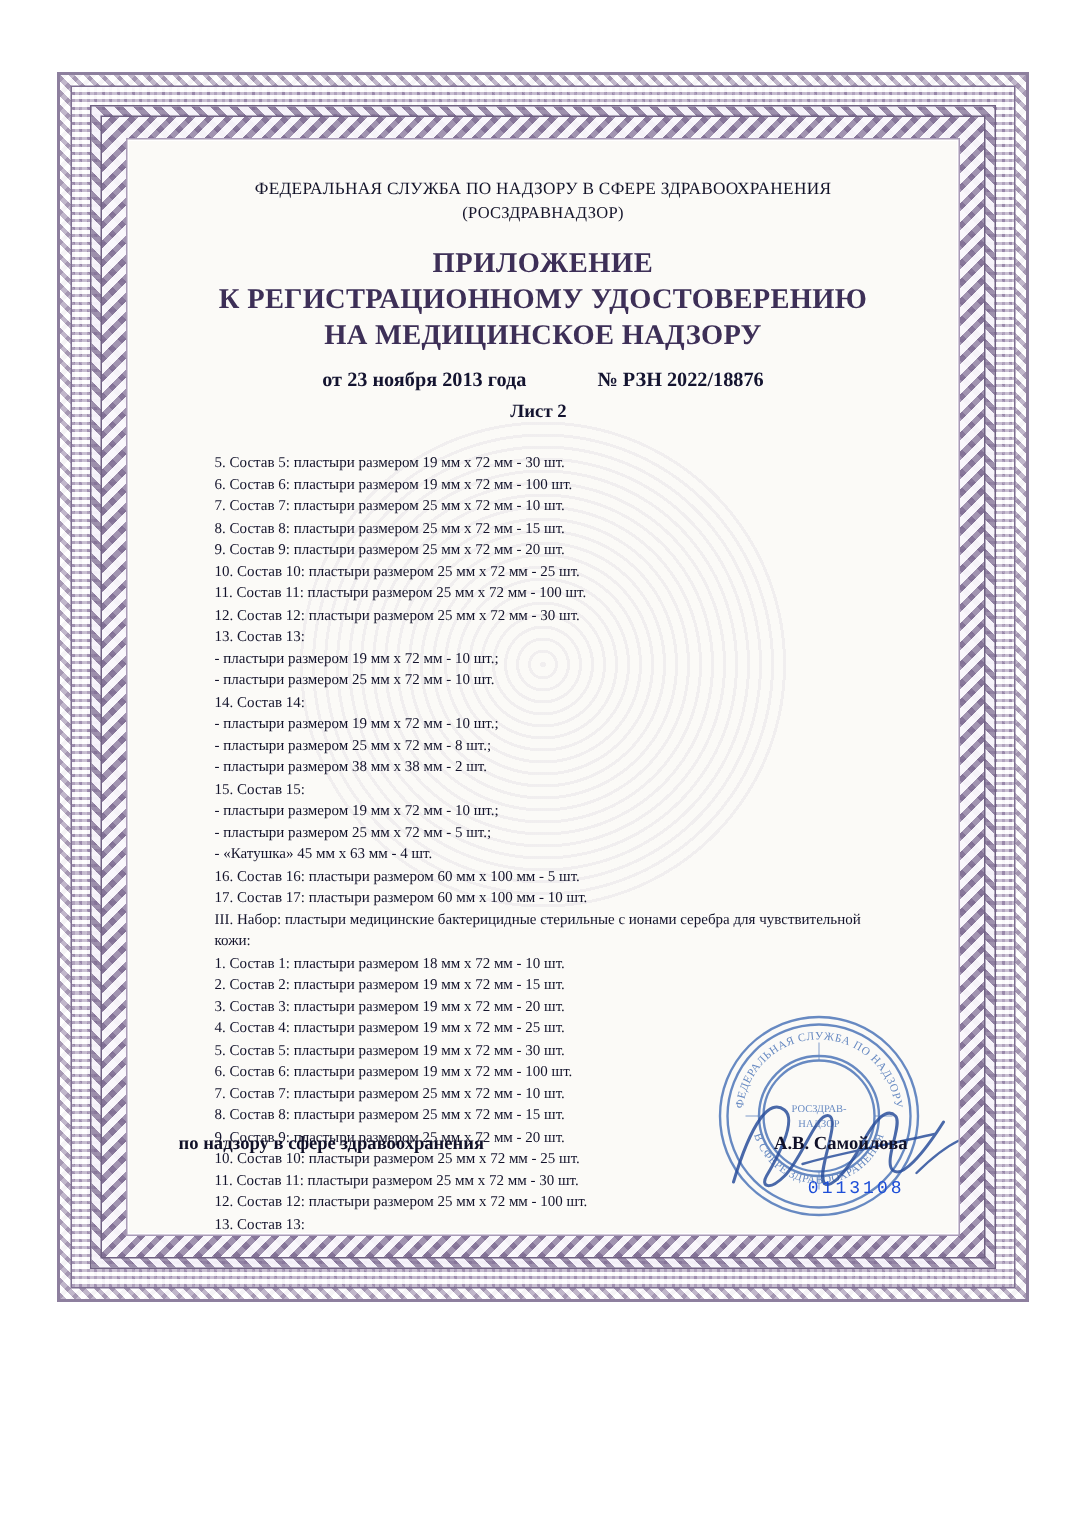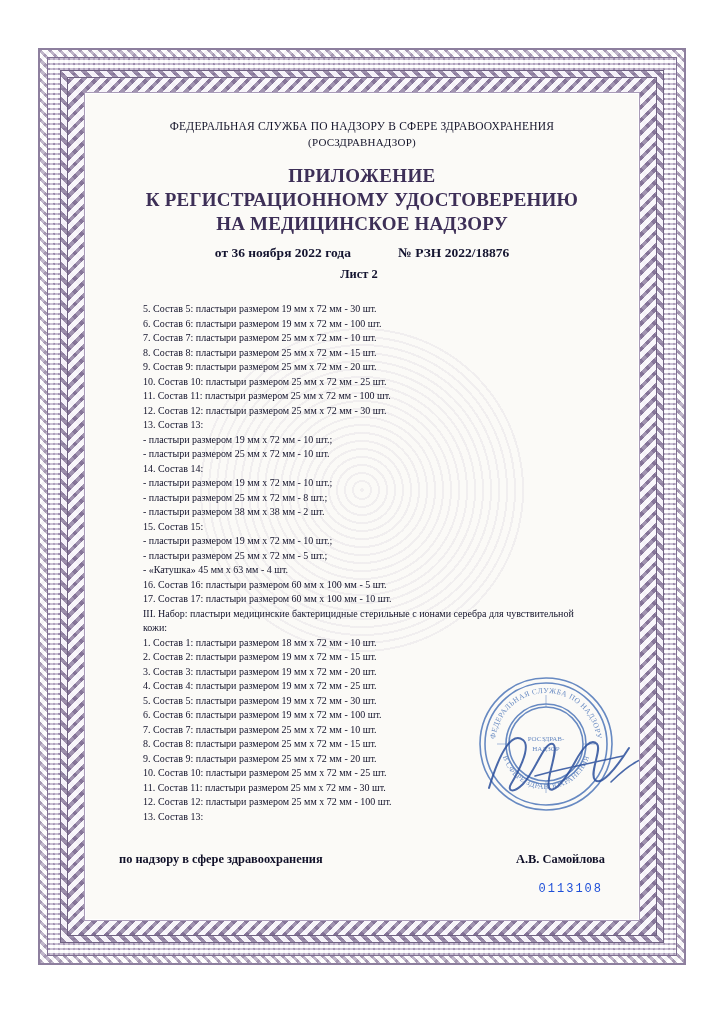--- a/index.html
+++ b/index.html
@@ -15,21 +15,21 @@
     position: relative;
     overflow: hidden;
   }
 
   
   .page {
     position: absolute;
     left: 38px;
     top: 48px;
     width: 648px;
-    height: 917px;
+    height: 820px;
     background: #fdfcfa;
   }
 
   
   .border-outer {
     position: absolute;
     inset: 0;
     border: 2px solid #8d7f9e;
     background:
       repeating-linear-gradient(45deg,
@@ -263,21 +263,21 @@
         <div class="line2">(РОСЗДРАВНАДЗОР)</div>
       </div>
 
       <div class="title-block">
         <div class="title-1">ПРИЛОЖЕНИЕ</div>
         <div class="title-2">К РЕГИСТРАЦИОННОМУ УДОСТОВЕРЕНИЮ</div>
         <div class="title-3">НА МЕДИЦИНСКОЕ НАДЗОРУ</div>
       </div>
 
       <div class="daterow">
-        <span>от  36 ноября 2022 года</span>
+        <span>от  23 ноября 2013 года</span>
         <span class="num">№  РЗН 2022/18876</span>
       </div>
 
       <div class="sheet">Лист  2</div>
 
       <div class="body-list">
         <div class="li">5. Состав 5: пластыри размером 19 мм х 72 мм - 30 шт.</div>
         <div class="li">6. Состав 6: пластыри размером 19 мм х 72 мм - 100 шт.</div>
         <div class="li">7. Состав 7: пластыри размером 25 мм х 72 мм - 10 шт.</div>
         <div class="li">8. Состав 8: пластыри размером 25 мм х 72 мм - 15 шт.</div>

